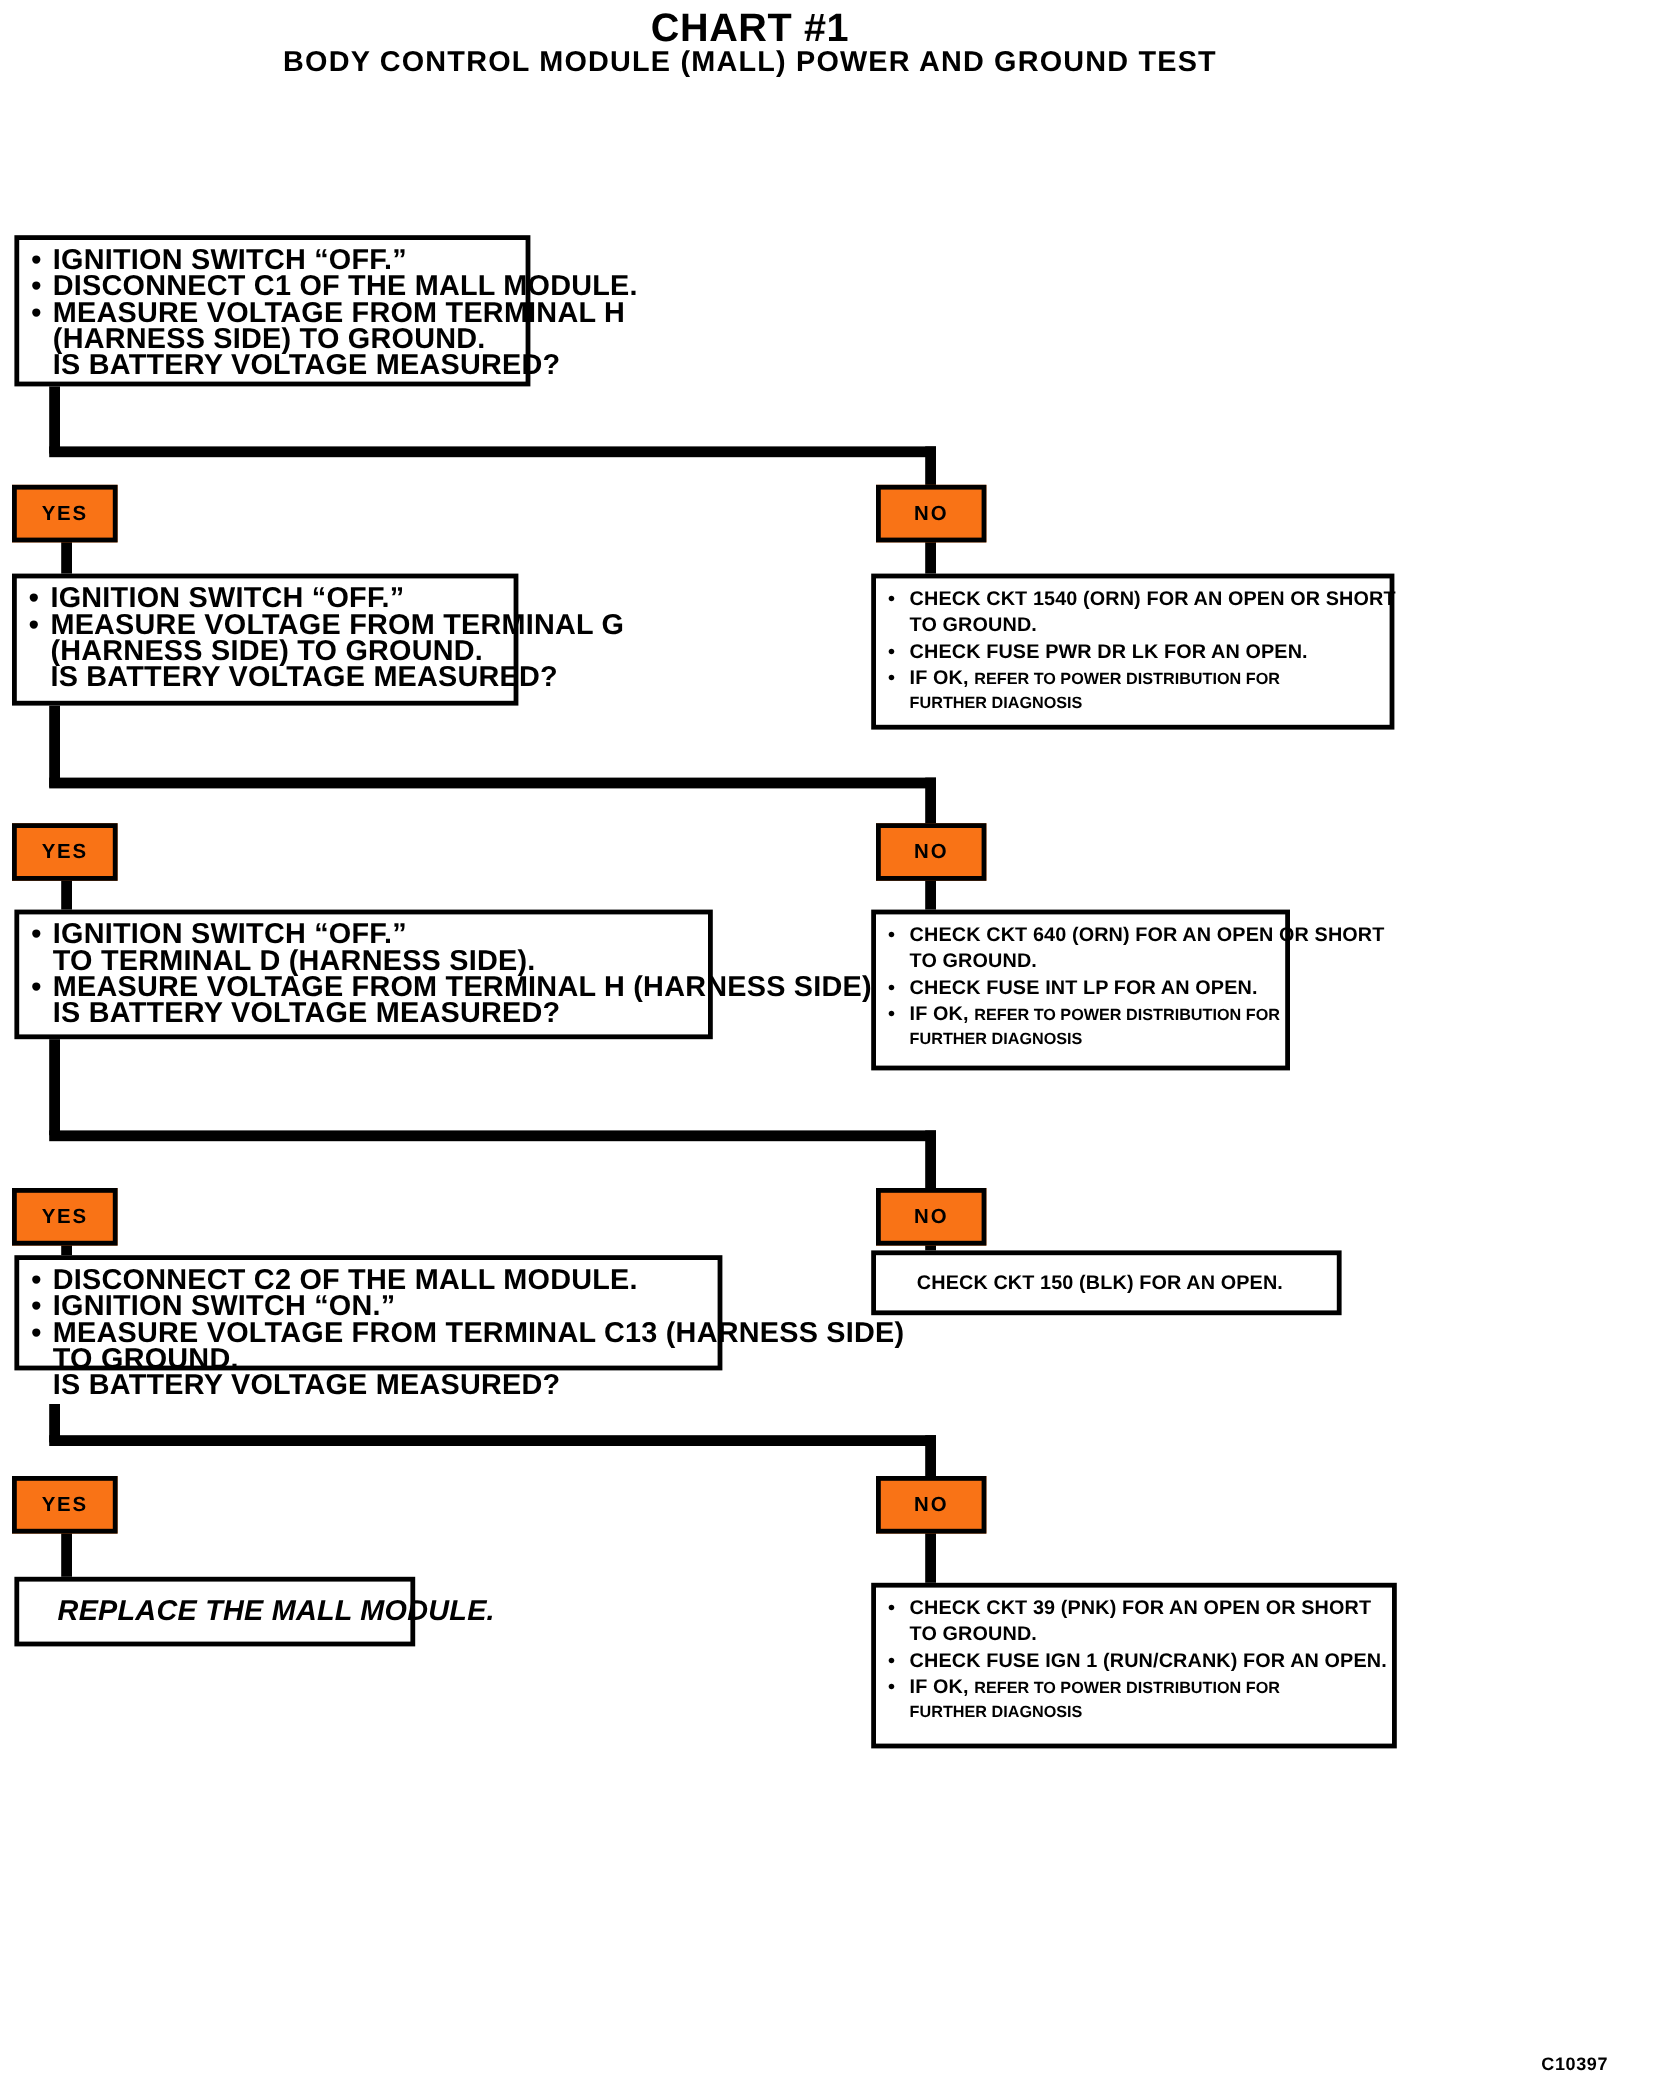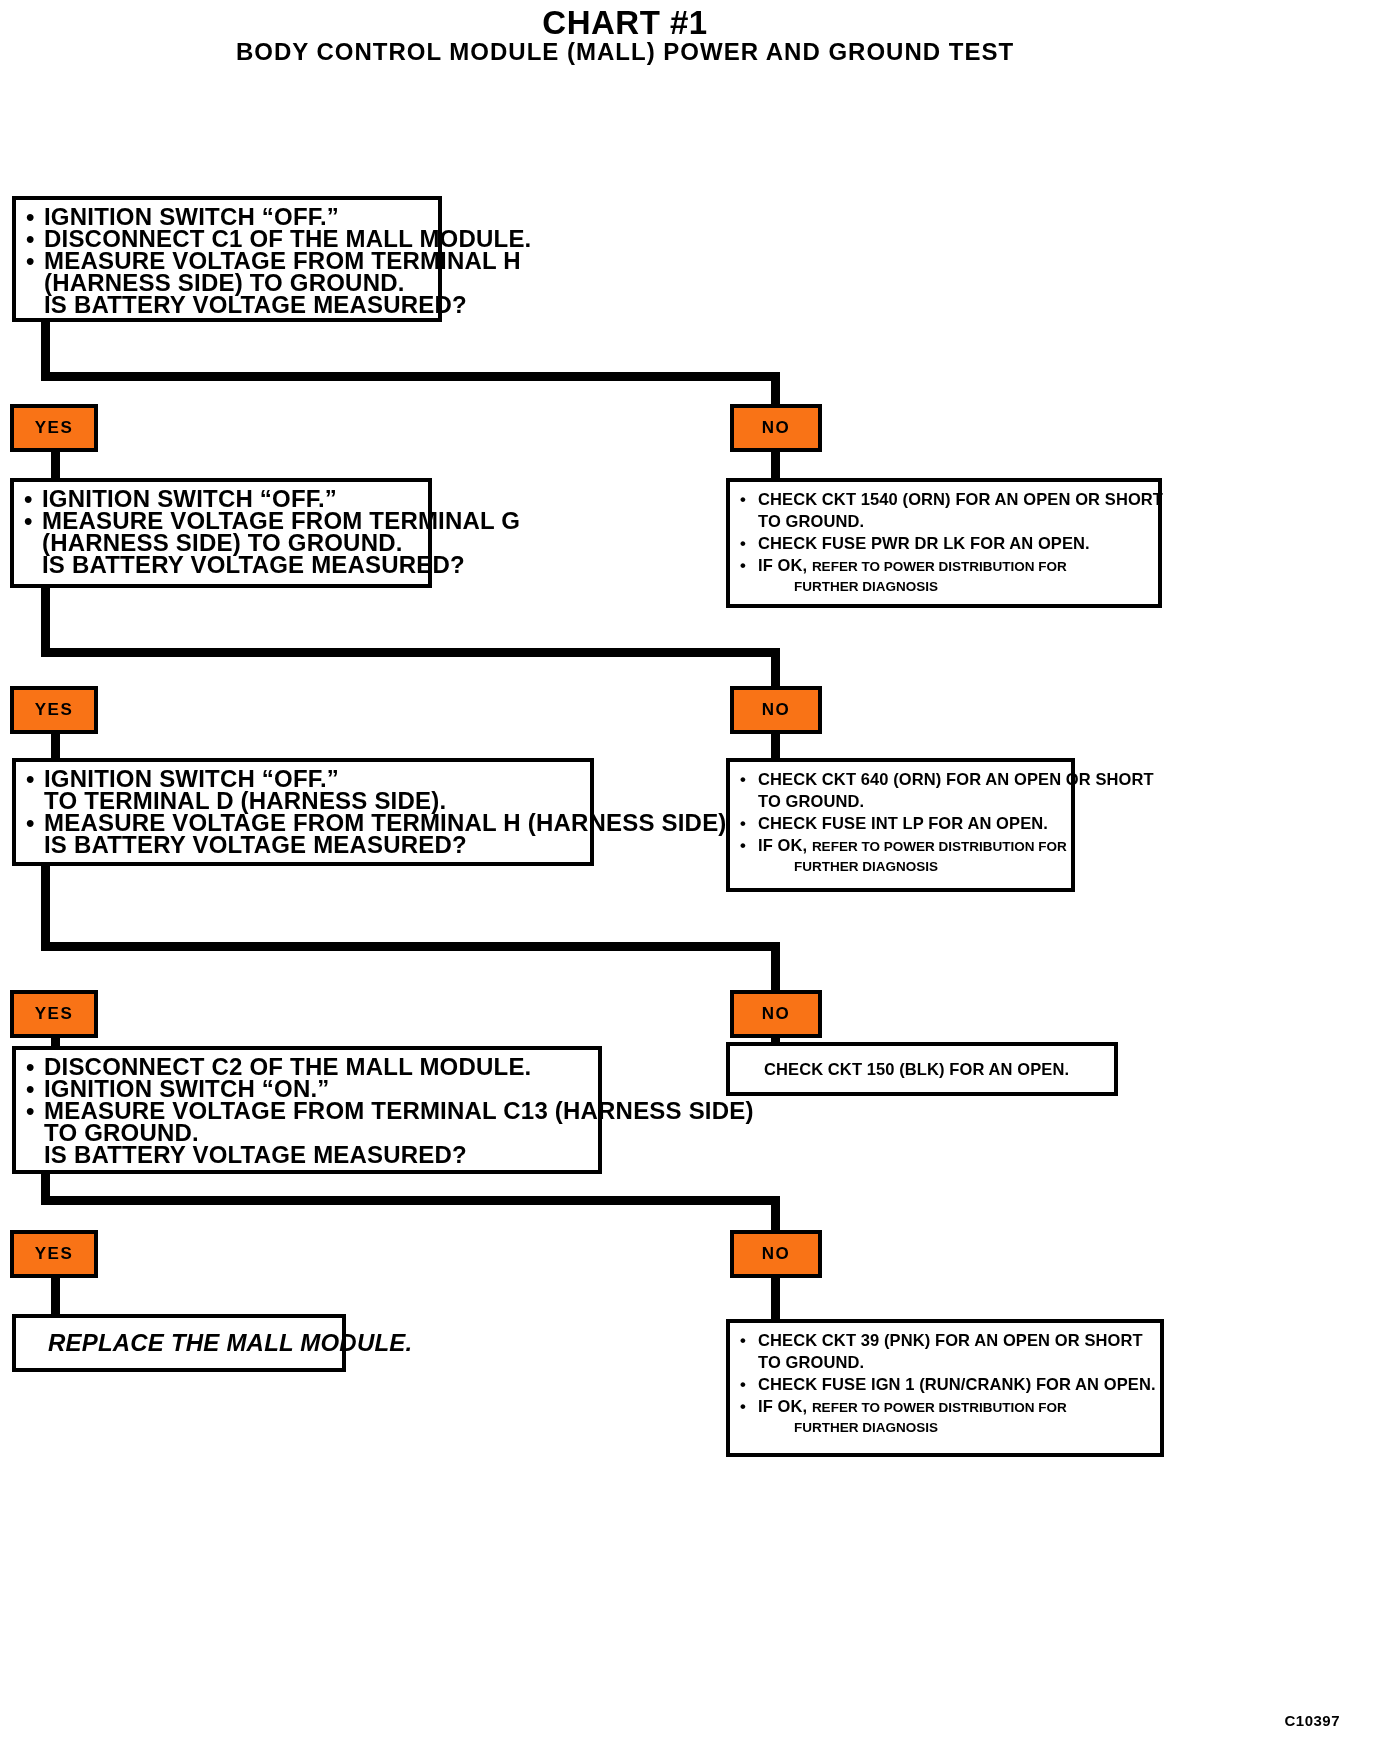--- a/index.html
+++ b/index.html
@@ -26,21 +26,21 @@
     box-sizing:border-box; display:flex; align-items:center; justify-content:center;
     font-weight:700; font-size:17px; letter-spacing:1.5px;
   }
   .ln {
     position:relative; padding-left:28px; font-weight:700;
     font-size:24px; line-height:22px; letter-spacing:0.2px; white-space:nowrap;
   }
   .a .ln { font-size:16.5px; letter-spacing:0.1px; }
   .ln.b::before { content:"•"; position:absolute; left:10px; }
   .sm { font-size:13.5px; letter-spacing:0; }
-  .ln.smln { font-size:13.5px; line-height:18px; letter-spacing:0;margin-left:36px; }
+  .ln.smln { font-size:13.5px; line-height:18px; letter-spacing:0; }
   .single { display:flex; align-items:center; padding:0; }
   .single .ln { padding-left:0; white-space:nowrap; }
   .figcode {
     position:absolute; left:1150px; top:1712px; width:190px; text-align:right;
     font-size:15px; font-weight:700; letter-spacing:0.5px;
   }
 </style>
 </head>
 <body>
 
@@ -125,21 +125,21 @@
     <div class="ln smln"><span>FURTHER DIAGNOSIS</span></div>
   </div>
 
   <div class="tag" style="left:10px;top:990px;width:88px;height:48px;">
       <span>YES</span>
     </div>
   <div class="tag" style="left:730px;top:990px;width:92px;height:48px;">
       <span>NO</span>
     </div>
 
-  <div class="box q" style="left:12px;top:1046px;width:590px;height:128px;">
+  <div class="box q" style="left:12px;top:1046px;width:590px;height:96px;">
     <div class="ln b"><span>DISCONNECT C2 OF THE MALL MODULE.</span></div>
     <div class="ln b"><span>IGNITION SWITCH “ON.”</span></div>
     <div class="ln b"><span>MEASURE VOLTAGE FROM TERMINAL C13 (HARNESS SIDE)</span></div>
     <div class="ln"><span>TO GROUND.</span></div>
     <div class="ln"><span>IS BATTERY VOLTAGE MEASURED?</span></div>
   </div>
 
   <div class="box a single" style="left:726px;top:1042px;width:392px;height:54px;">
     <div class="ln" style="padding-left:34px;"><span>CHECK CKT 150 (BLK) FOR AN OPEN.</span></div>
   </div>

